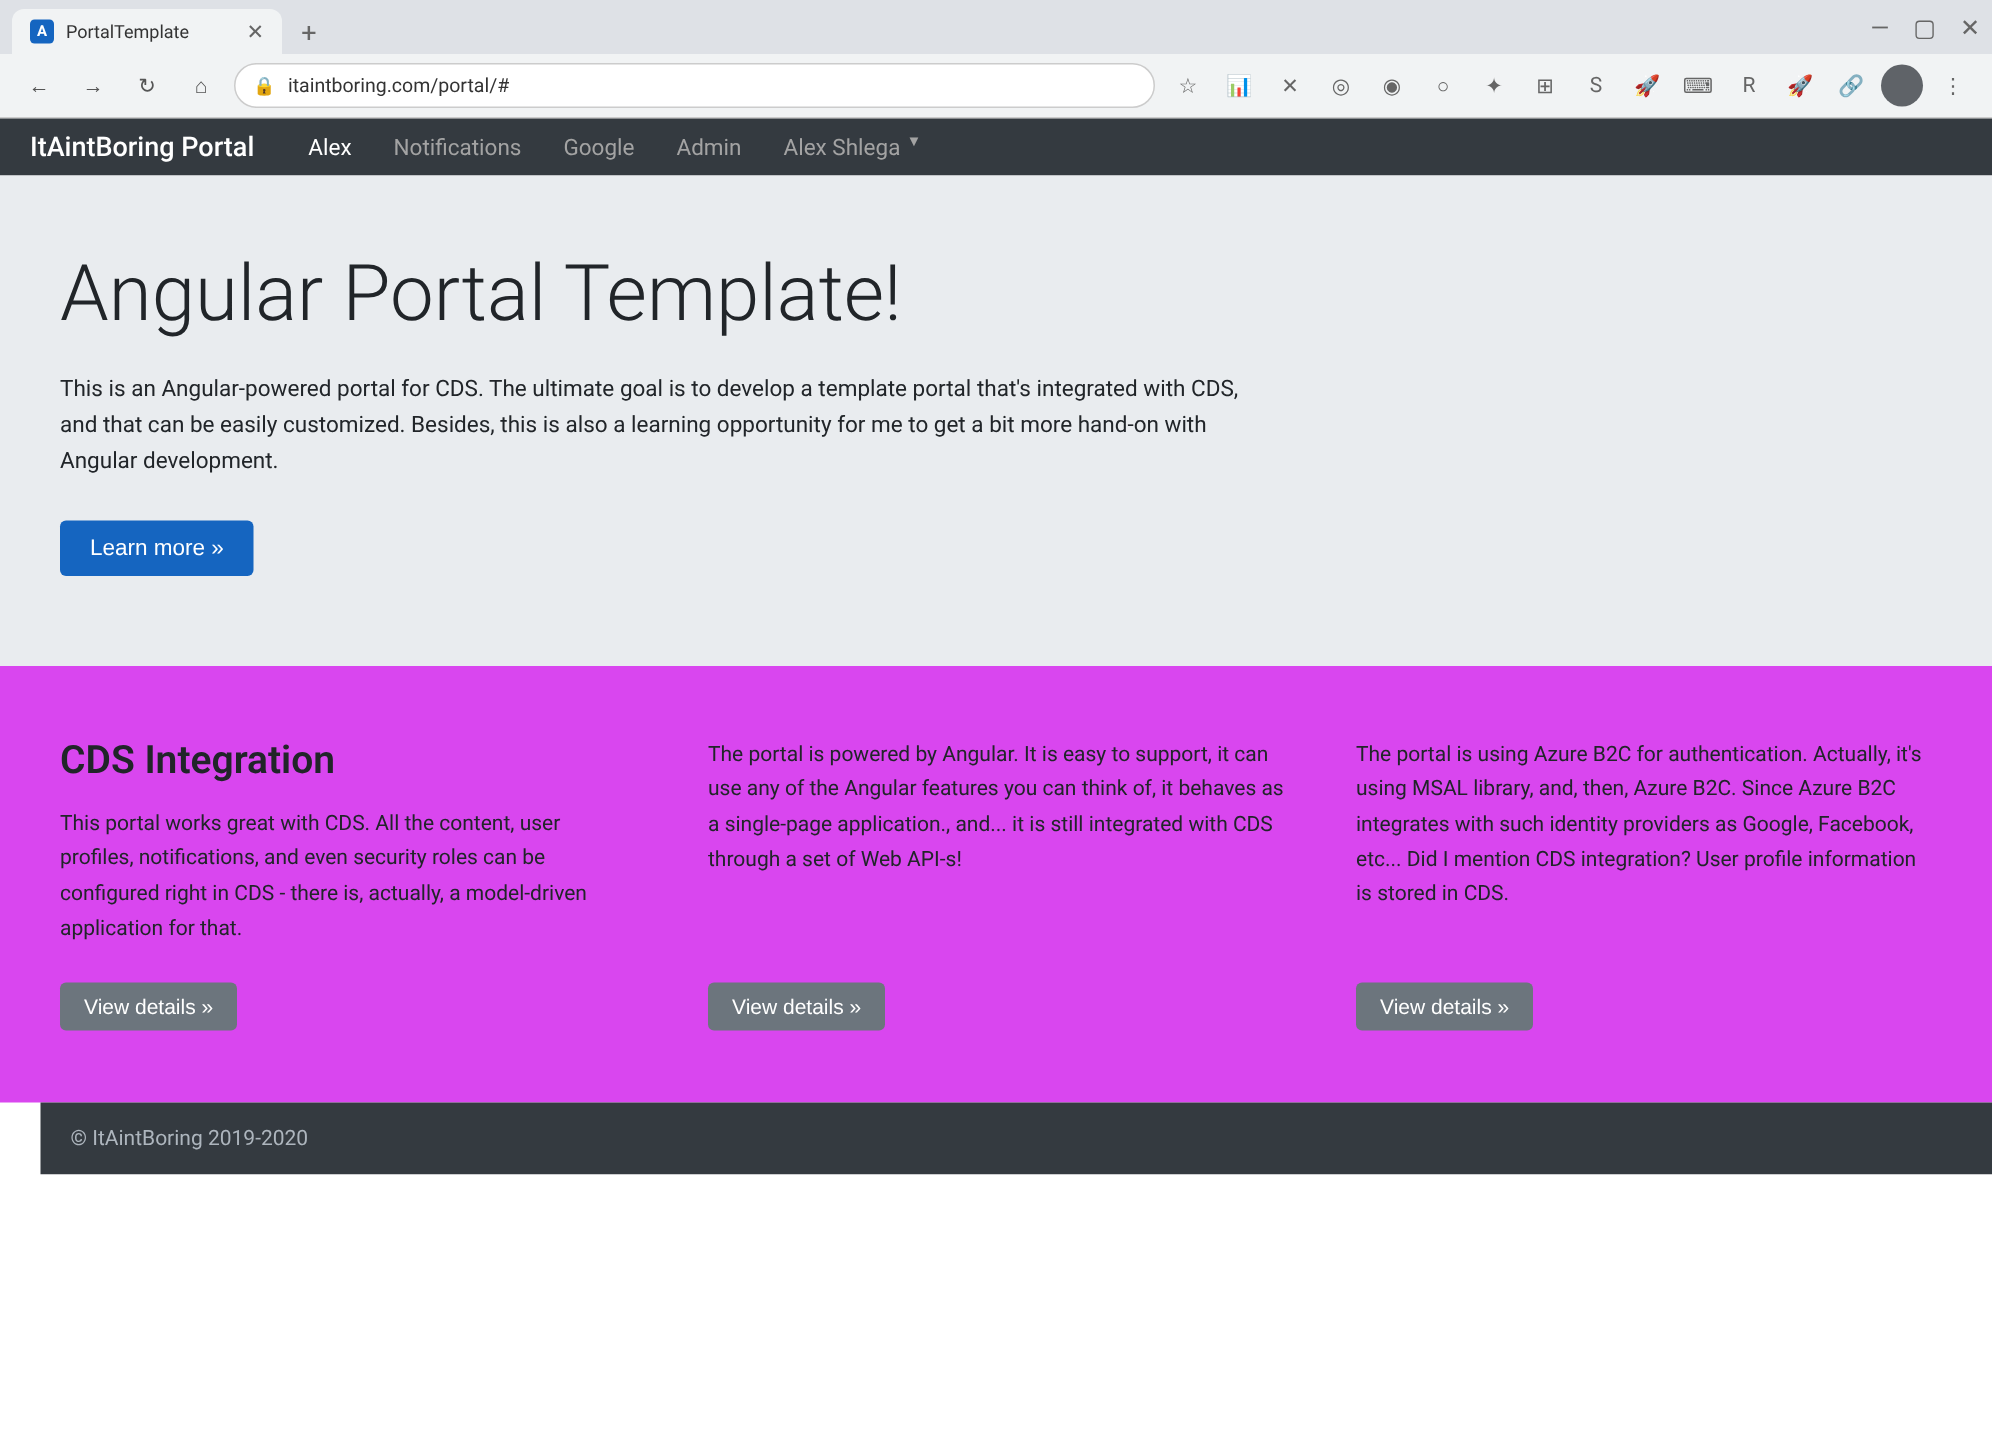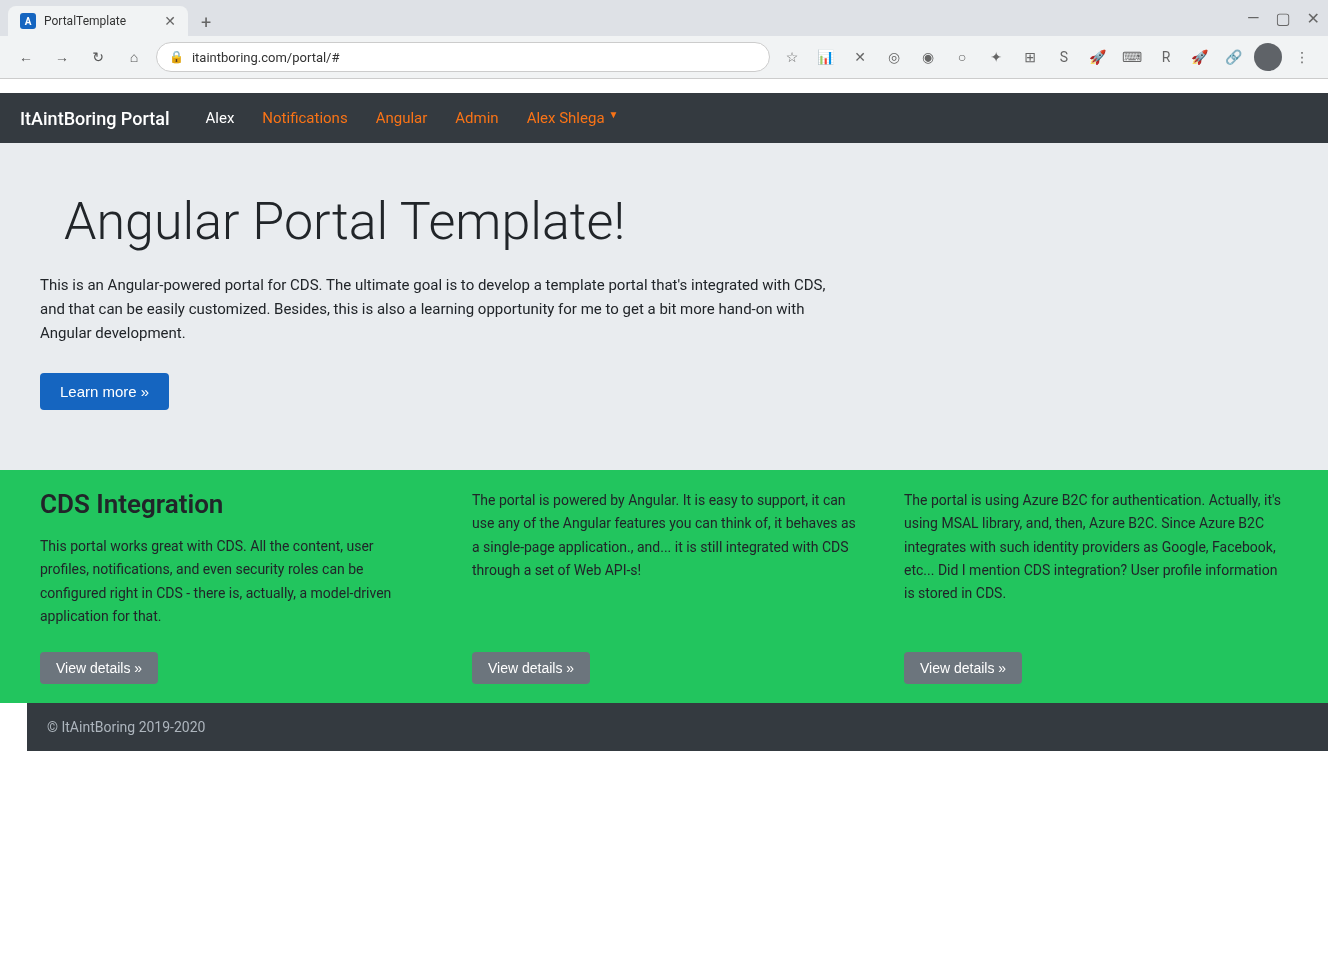--- a/index.html
+++ b/index.html
@@ -145,37 +145,36 @@
       font-size: 12px;
     }
 
     
     .app-navbar {
       background: #343a40;
       color: white;
       display: flex;
       align-items: center;
       padding: 0 20px;
-      height: 50px;
-      margin-top: 14px;
+      height: 38px;
     }
     .app-brand {
       font-size: 18px;
       font-weight: 500;
       color: white;
       margin-right: 24px;
       white-space: nowrap;
     }
     .app-nav-links {
       display: flex;
       gap: 4px;
       align-items: center;
     }
     .nav-link {
-      color: #f97316;
+      color: #a3a3a3;
       text-decoration: none;
       padding: 8px 12px;
       font-size: 15px;
       cursor: pointer;
       border-radius: 4px;
     }
     .nav-link.active { color: white; }
     .nav-link-dropdown {
       display: flex;
       align-items: flex-start;
@@ -187,21 +186,20 @@
     .hero {
       background: #e9ecef;
       padding: 48px 40px 60px;
     }
     .hero-title {
       font-size: 52px;
       font-weight: 300;
       color: #212529;
       margin-bottom: 20px;
       line-height: 1.2;
-      margin-left: 24px;
     }
     .hero-desc {
       font-size: 15px;
       color: #212529;
       max-width: 800px;
       line-height: 1.6;
       margin-bottom: 28px;
     }
     .hero-btn {
       background: #1565C0;
@@ -209,22 +207,22 @@
       border: none;
       padding: 10px 20px;
       font-size: 15px;
       border-radius: 4px;
       cursor: pointer;
       display: inline-block;
     }
 
     
     .features {
-      background: #22c55e;
-      padding: 19px 40px;
+      background: #d946ef;
+      padding: 48px 40px;
       display: grid;
       grid-template-columns: 1fr 1fr 1fr;
       gap: 48px;
     }
     .feature-card {
       display: flex;
       flex-direction: column;
     }
     .feature-title {
       font-size: 26px;
@@ -309,21 +307,21 @@
       <div class="toolbar-icon">⋮</div>
     </div>
   </div>
 </div>
 
 <nav class="app-navbar">
   <span class="app-brand">ItAintBoring Portal</span>
   <div class="app-nav-links">
     <a class="nav-link active">Alex</a>
     <a class="nav-link">Notifications</a>
-    <a class="nav-link">Angular</a>
+    <a class="nav-link">Google</a>
     <a class="nav-link">Admin</a>
     <a class="nav-link nav-link-dropdown">
       <span>Alex Shlega</span>
       <span class="dropdown-caret">▼</span>
     </a>
   </div>
 </nav>
 
 <section class="hero">
   <h1 class="hero-title">Angular Portal Template!</h1>

